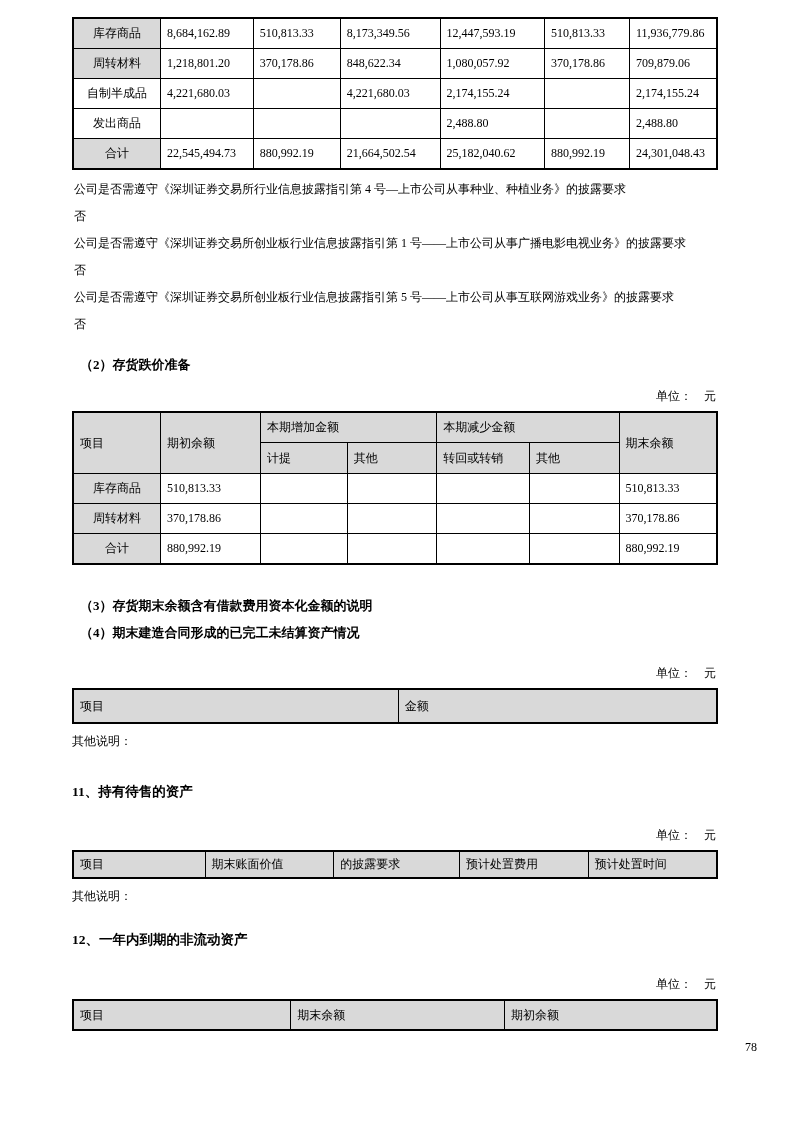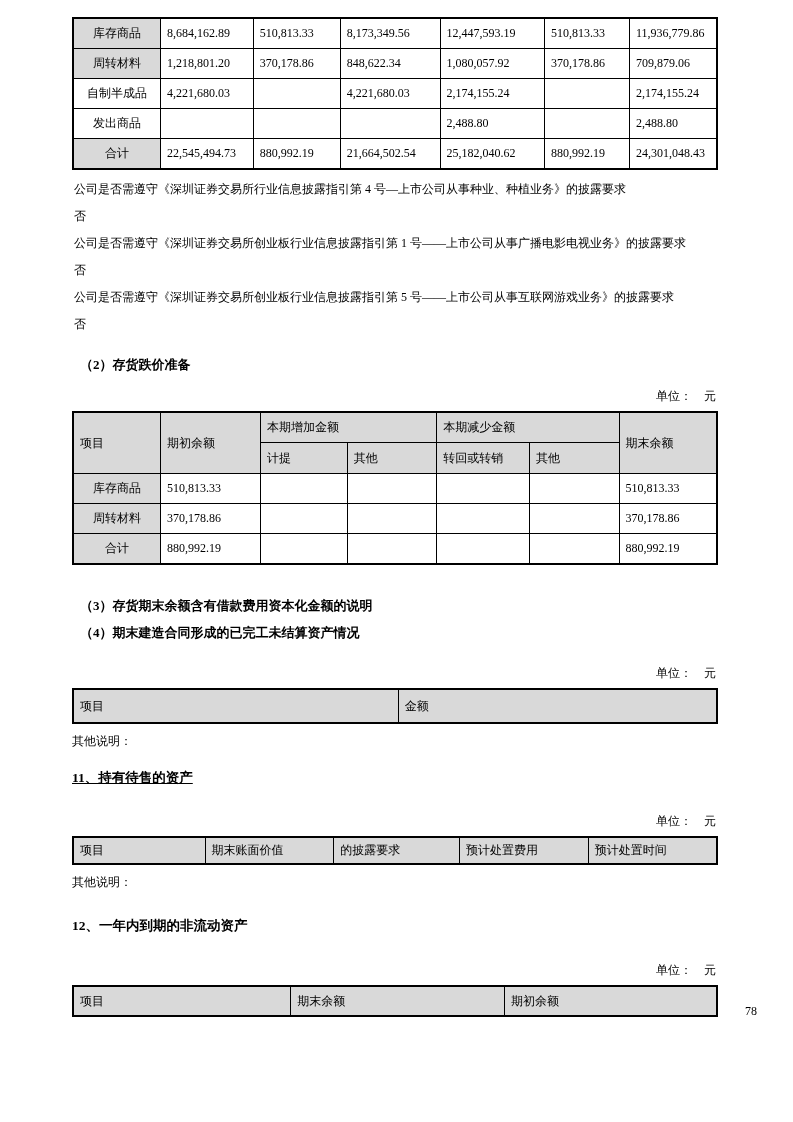--- a/index.html
+++ b/index.html
@@ -68,21 +68,21 @@
   .sec-heading {
     font-size: 13px;
     font-weight: bold;
     margin: 0;
     padding-left: 8px;
   }
   .sec-heading.lvl2 { padding-left: 0; font-size: 13.5px; }
   .h-2 { margin-top: 19px; }
   .h-3 { margin-top: 32px; }
   .h-4 { margin-top: 9px; }
-  .h-11 { margin-top: 20px; text-decoration: underline; }
+  .h-11 { margin-top: 34px; }
   .h-12 { margin-top: 27px; }
 
   .unit {
     text-align: right;
     font-size: 12px;
     line-height: 15px;
     margin-top: 15px;
     padding-right: 2px;
   }
   .unit.u2 { margin-top: 24px; }
@@ -91,21 +91,21 @@
   .tbl-gap { margin-top: 7px; }
 
   .other-note {
     font-size: 12px;
     line-height: 16px;
     margin-top: 9px;
   }
 
   .page-number {
     position: absolute;
-    top: 1004px;
+    top: 1040px;
     right: 36px;
     font-size: 12px;
   }
 </style>
 </head>
 <body>
 
 <div class="page">
 
 

